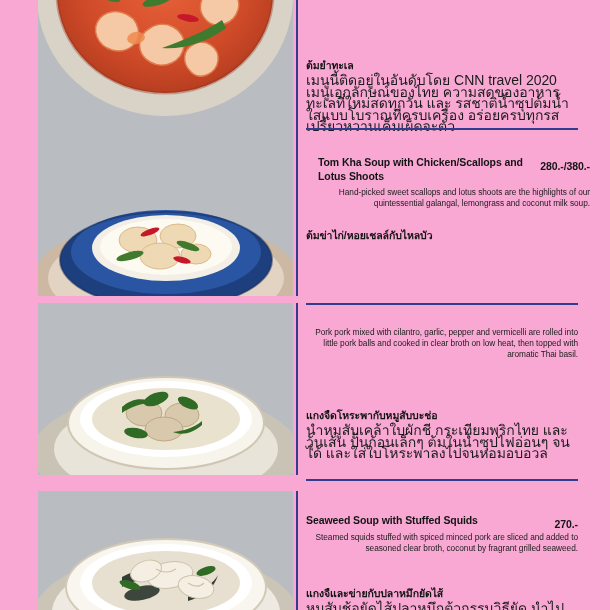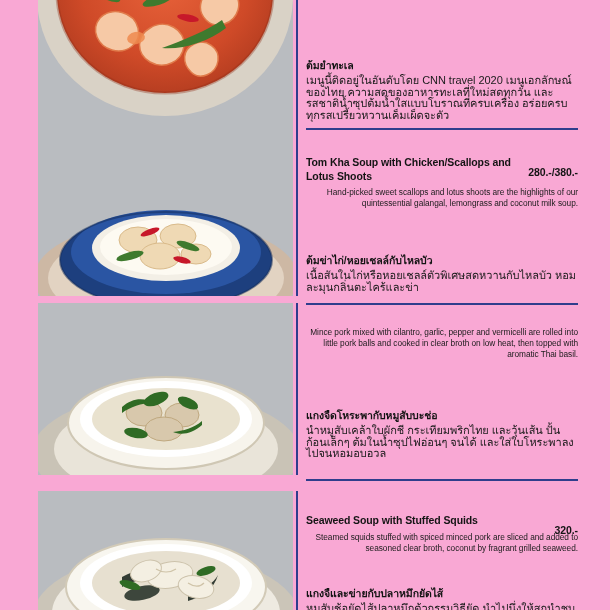--- a/index.html
+++ b/index.html
@@ -72,21 +72,21 @@
     font-size: 10.5px;
     font-weight: bold;
     color: #141414;
     line-height: 13.5px;
     width: 205px;
     letter-spacing: -0.1px;
   }
   .price {
     position: absolute;
     right: 0;
-    top: 10px;
+    top: 4px;
     font-size: 10.5px;
     font-weight: bold;
     color: #141414;
     text-align: right;
     letter-spacing: -0.1px;
   }
   .en-desc {
     margin-top: 4px;
     font-size: 8.3px;
     color: #1b1b1b;
@@ -97,21 +97,21 @@
   }
   .th-title {
     font-size: 10.5px;
     font-weight: bold;
     color: #141414;
     line-height: 15px;
     letter-spacing: -0.1px;
   }
   .th-desc {
     margin-top: 2px;
-    font-size: 11px;
+    font-size: 14px;
     color: #1b1b1b;
     line-height: 11.6px;
     width: 272px;
     letter-spacing: -0.05px;
   }
   .th-block {
     position: absolute;
     left: 306px;
     width: 272px;
   }
@@ -200,31 +200,30 @@
             <ellipse cx="112" cy="104" rx="10" ry="3" transform="rotate(-20 112 104)"></ellipse>
             <ellipse cx="144" cy="132" rx="9" ry="3" transform="rotate(14 144 132)"></ellipse>
           </g>
           <ellipse cx="128" cy="132" rx="106" ry="48" fill="none" stroke="#142c57" stroke-width="2" opacity="0.5"></ellipse>
         </svg>
       </div>
     </div>
 
     <div class="vrule" style="left:296px; top:0; height:168px;"></div>
 
-    <div class="text-col" style="top:28px;">
+    <div class="text-col" style="top:28px;margin-left:12px;">
       <div class="title-row">
         <div class="en-title">Tom Kha Soup with Chicken/Scallops and Lotus Shoots</div>
         <div class="price">280.-/380.-</div>
       </div>
       <div class="en-desc">Hand-picked sweet scallops and lotus shoots are the highlights of our quintessential galangal, lemongrass and coconut milk soup.</div>
     </div>
 
-    <div class="th-block" style="top:125px;">
+    <div class="th-block" style="top:100px;">
       <div class="th-title">ต้มข่าไก่/หอยเชลล์กับไหลบัว</div>
-      <div class="th-desc">เนื้อสันในไก่หรือหอยเชลล์ตัวพิเศษสดหวานกับไหลบัว หอมละมุนกลิ่นตะไคร้และข่า</div>
     </div>
   </div>
 
   <div class="divider" style="top:303px;"></div>
 
   <div class="item" style="top:303px; height:172px;">
     <div class="item-photo-band" style="top:0; height:172px;">
       <div class="photo" style="top:0;">
         <svg width="255" height="172" viewBox="0 0 255 172">
           <rect width="255" height="172" fill="#b9bcc0"></rect>
@@ -246,21 +245,21 @@
             <ellipse cx="98" cy="130" rx="12" ry="5" transform="rotate(10 98 130)"></ellipse>
           </g>
           <ellipse cx="128" cy="120" rx="98" ry="46" fill="none" stroke="#cfc7b4" stroke-width="2"></ellipse>
         </svg>
       </div>
     </div>
 
     <div class="vrule" style="left:296px; top:0; height:172px;"></div>
 
     <div class="text-col" style="top:20px;">
-      <div class="en-desc">Mince pork mixed with cilantro, garlic, pepper and vermicelli are rolled into little pork balls and cooked in clear broth on low heat, then topped with aromatic Thai basil.</div>
+      <div class="en-desc">Pork pork mixed with cilantro, garlic, pepper and vermicelli are rolled into little pork balls and cooked in clear broth on low heat, then topped with aromatic Thai basil.</div>
     </div>
 
     <div class="th-block" style="top:105px;">
       <div class="th-title">แกงจืดโหระพากับหมูสับบะช่อ</div>
       <div class="th-desc">นำหมูสับเคล้าใบผักชี กระเทียมพริกไทย และวุ้นเส้น ปั้นก้อนเล็กๆ ต้มในน้ำซุปไฟอ่อนๆ จนได้ และใส่ใบโหระพาลงไปจนหอมอบอวล</div>
     </div>
   </div>
 
   <div class="divider" style="top:479px;"></div>
 
@@ -295,21 +294,21 @@
           <ellipse cx="128" cy="96" rx="100" ry="48" fill="none" stroke="#d2cab7" stroke-width="2"></ellipse>
         </svg>
       </div>
     </div>
 
     <div class="vrule" style="left:296px; top:0; height:131px;"></div>
 
     <div class="text-col" style="top:23px;">
       <div class="title-row">
         <div class="en-title">Seaweed Soup with Stuffed Squids</div>
-        <div class="price">320.-</div>
+        <div class="price">270.-</div>
       </div>
       <div class="en-desc">Steamed squids stuffed with spiced minced pork are sliced and added to seasoned clear broth, coconut by fragrant grilled seaweed.</div>
     </div>
 
     <div class="th-block" style="top:95px;">
       <div class="th-title">แกงจืและข่ายกับปลาหมึกยัดไส้</div>
       <div class="th-desc">หมูสับช้อยัดไส้ปลาหมึกต้วกรรมวิธียัด นำไปนึ่งให้สุกนำชุบที่ปรุงอย่างกลมกล่อม พร้อมกับสาหร่ายที่หอมหอมปรุงเครื่องนำมาใส่</div>
     </div>
   </div>
 

